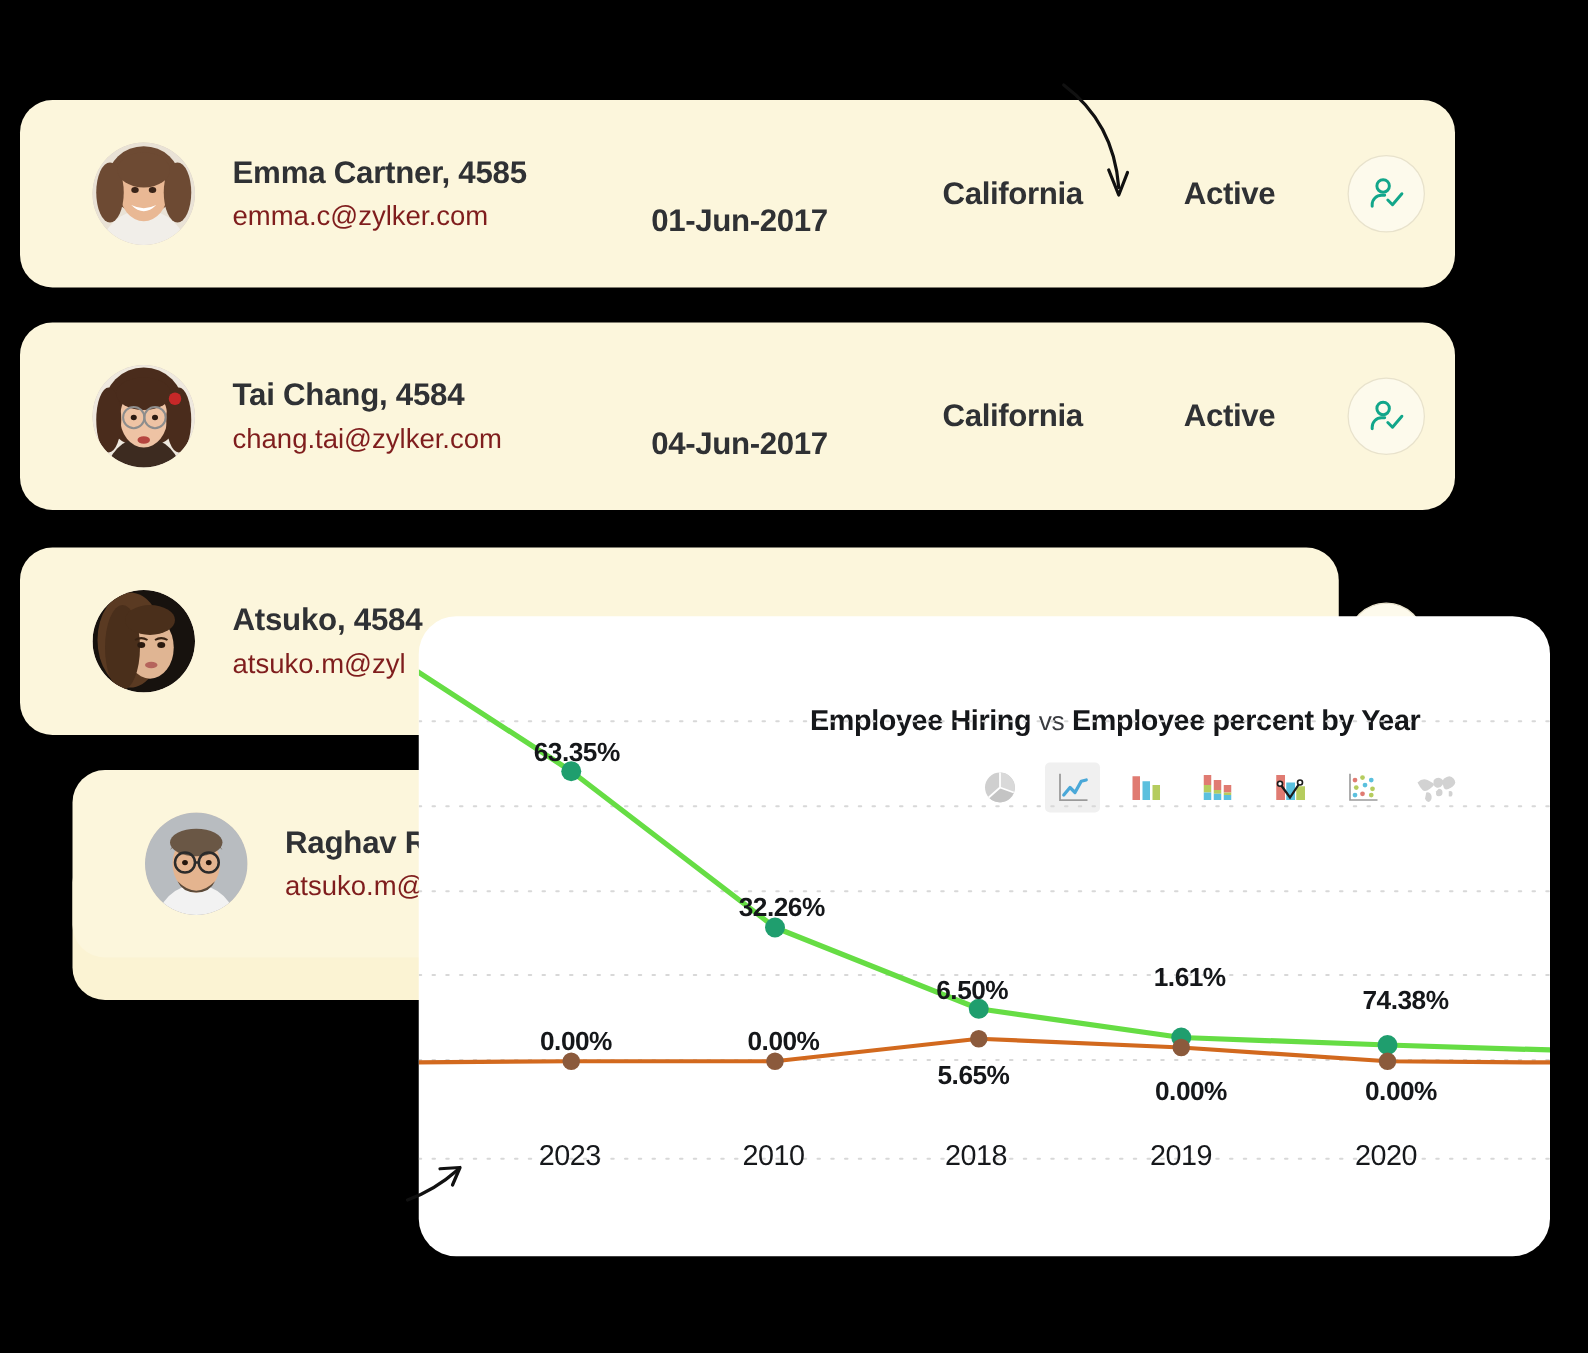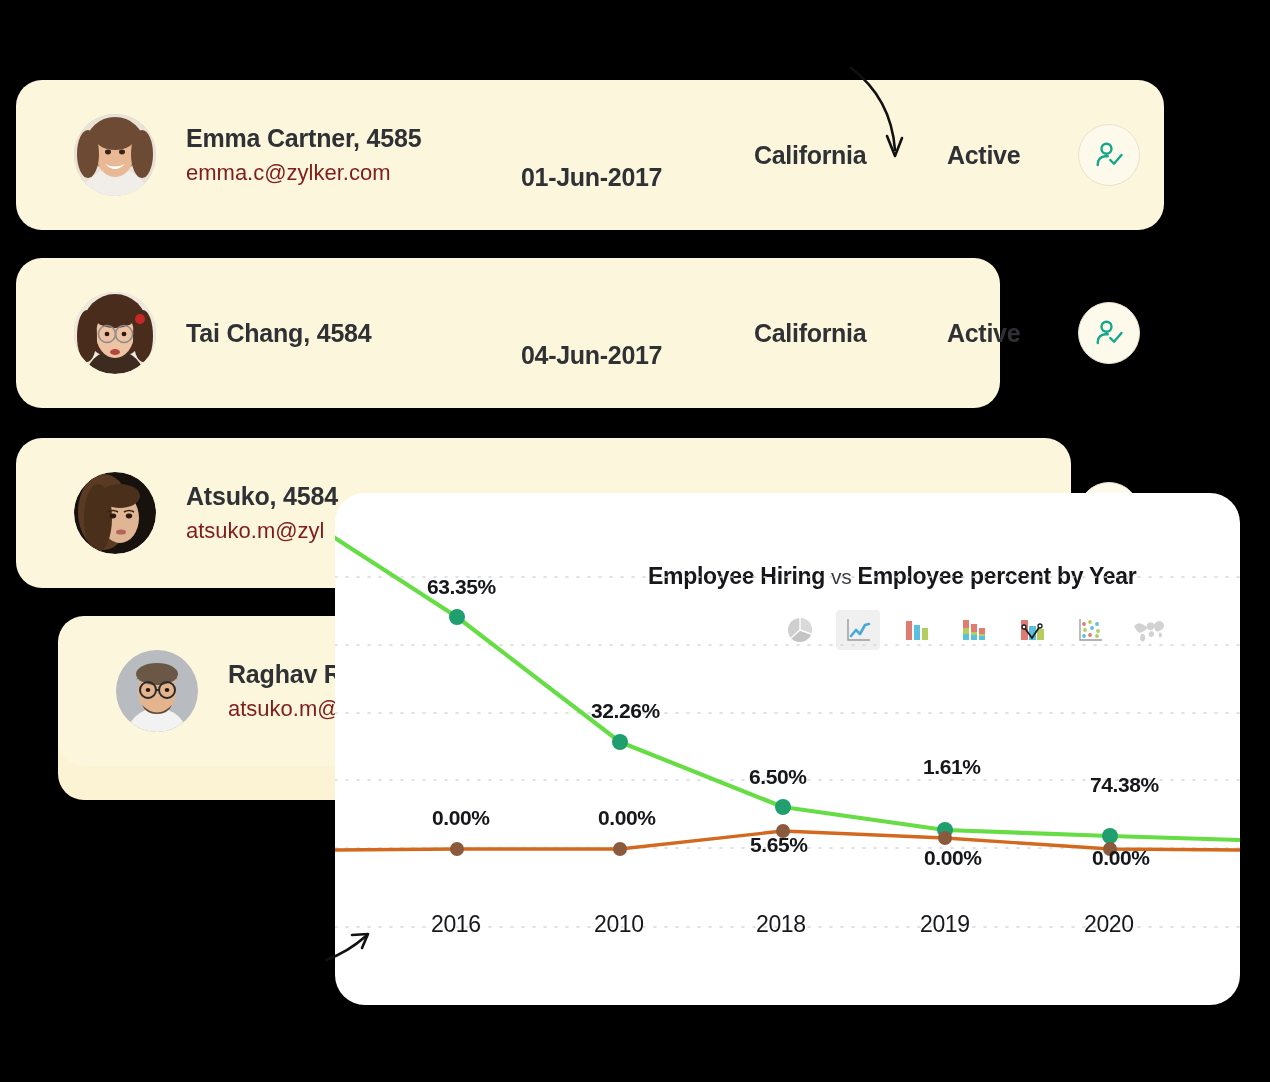--- a/index.html
+++ b/index.html
@@ -13,21 +13,21 @@
 
   
   .card {
     position: absolute;
     background: #fcf6dc;
     border-radius: 26px;
     display: flex;
     align-items: center;
   }
   .card-1 { left: 16px;  top: 80px;  width: 1148px; height: 150px; }
-  .card-2 { left: 16px;  top: 258px; width: 984px; height: 150px; }
+  .card-2 { left: 16px;  top: 258px; width: 1148px; height: 150px; }
   .card-3 { left: 16px;  top: 438px; width: 1055px; height: 150px; }
   .card-4 { left: 58px;  top: 616px; width: 1055px; height: 150px; }
   .card-5 { left: 58px;  top: 680px; width: 1000px; height: 120px;
             background: #fbf3d3; z-index: 0; }
 
   .avatar {
     width: 82px; height: 82px;
     border-radius: 50%;
     margin-left: 58px;
     flex: 0 0 82px;
@@ -92,21 +92,21 @@
     display: flex; align-items: center; justify-content: center;
     border-radius: 4px;
   }
   .tb-btn.active { background: #f0f0f0; }
 
   .plot { position: absolute; left: 0; top: 0; width: 905px; height: 512px; }
   .plot svg { display: block; }
 
   .dlabel {
     position: absolute; font-size: 21px; font-weight: bold;
-    color: #15171a; letter-spacing: -0.4px; white-space: nowrap;
+    color: #15171a; letter-spacing: -0.4px; white-space: nowrap; margin-top: 16px;
   }
   .xlabel {
     position: absolute; font-size: 23px; color: #16181b;
     letter-spacing: -0.4px; white-space: nowrap; top: 418px;
   }
 
   .arrow { position: absolute; z-index: 8; }
   .arrow-top { left: 845px; top: 62px; }
   .arrow-bottom { left: 322px; top: 912px; }
 </style>
@@ -176,20 +176,21 @@
           <line x1="41.5" y1="42" x2="41.5" y2="42" stroke="#8d8d8d" stroke-width="1.6"></line>
           <ellipse cx="33" cy="42" rx="2.4" ry="2.2" fill="#2b1a12"></ellipse>
           <ellipse cx="50" cy="42" rx="2.4" ry="2.2" fill="#2b1a12"></ellipse>
           <ellipse cx="41" cy="60" rx="5" ry="3" fill="#b5453f"></ellipse>
           <circle cx="66" cy="27" r="5" fill="#c62828"></circle>
         </g>
       </svg>
     </div>
     <div class="person">
       <div class="nm">Tai Chang, 4584</div>
+      <div class="em">chang.tai@zylker.com</div>
     </div>
     <div class="cell c-date">04-Jun-2017</div>
     <div class="cell c-loc">California</div>
     <div class="cell c-status">Active</div>
     <div class="status-icon">
       <svg width="30" height="30" viewBox="0 0 24 24" fill="none" stroke="#12a68a" stroke-width="1.9" stroke-linecap="round" stroke-linejoin="round">
         <circle cx="10" cy="7" r="4"></circle>
         <path d="M3 20v-1a6 6 0 0 1 6-6h2"></path>
         <polyline points="13,16 16,19 22,12"></polyline>
       </svg>
@@ -393,21 +394,21 @@
     <div class="dlabel" style="left:414px; top:272px;text-align:right;">6.50%</div>
     <div class="dlabel" style="left:588px; top:262px;">1.61%</div>
     <div class="dlabel" style="left:755px; top:280px;">74.38%</div>
 
     <div class="dlabel" style="left:97px;  top:313px;">0.00%</div>
     <div class="dlabel" style="left:263px; top:313px;">0.00%</div>
     <div class="dlabel" style="left:415px; top:340px;">5.65%</div>
     <div class="dlabel" style="left:589px; top:353px;">0.00%</div>
     <div class="dlabel" style="left:757px; top:353px;">0.00%</div>
 
-    <div class="xlabel" style="left:96px;">2016</div>
+    <div class="xlabel" style="left:96px;">2023</div>
     <div class="xlabel" style="left:259px;">2010</div>
     <div class="xlabel" style="left:421px;">2018</div>
     <div class="xlabel" style="left:585px;">2019</div>
     <div class="xlabel" style="left:749px;">2020</div>
   </div>
 
   <div class="arrow arrow-top">
     <svg width="80" height="110" viewBox="0 0 80 110">
       <path d="M6 6 Q46 36 50 88" stroke="#111" stroke-width="2.6" fill="none" stroke-linecap="round"></path>
       <path d="M42 74 L50 94 L57 76" stroke="#111" stroke-width="2.6" fill="none" stroke-linecap="round" stroke-linejoin="round"></path>

